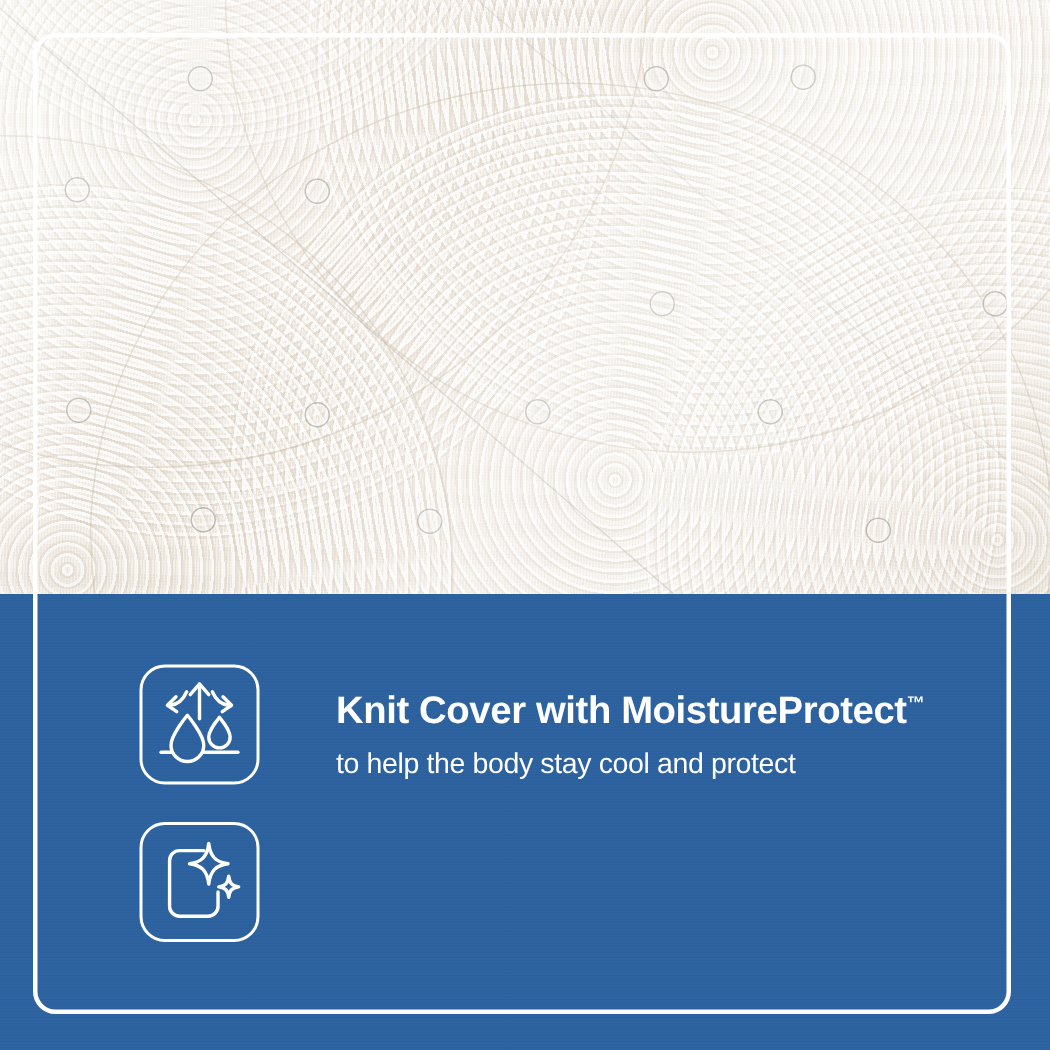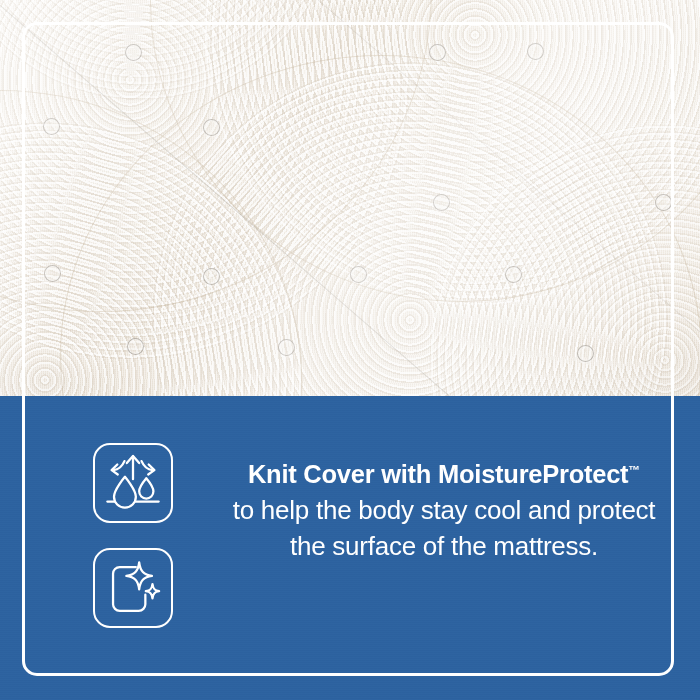--- a/index.html
+++ b/index.html
@@ -1,19 +1,19 @@
 <!DOCTYPE html>
 <html><head>
 <meta charset="utf-8">
 <style>
   html,body{margin:0;padding:0;background:#ffffff;}
   body{width:700px;height:700px;overflow:hidden;
        font-family:"Liberation Sans","DejaVu Sans",sans-serif;}
 
-  .canvas{position:relative;width:700px;height:700px;overflow:hidden;background:#efe9e0;text-align:center;}
+  .canvas{position:relative;width:700px;height:700px;overflow:hidden;background:#efe9e0;}
 
   
   .fabric{position:absolute;left:0;top:0;width:700px;height:396px;overflow:hidden;
           background:#edE7dd;}
   .fabric-base{position:absolute;inset:-40px;
     background:
       linear-gradient(118deg, rgba(255,255,255,.55) 0%, rgba(232,224,212,.25) 42%, rgba(255,255,255,.40) 68%, rgba(228,219,206,.30) 100%),
       linear-gradient(0deg,#ece5db,#f3eee6);
   }
   
@@ -77,21 +77,21 @@
   .content{position:absolute;left:0;top:396px;width:700px;height:304px;}
 
   .icons{position:absolute;left:93px;top:47px;width:82px;}
   .icon-box{width:80px;height:80px;border:2.4px solid #ffffff;border-radius:17px;
             box-sizing:border-box;display:block;}
   .icon-box + .icon-box{margin-top:25px;}
 
   .text-block{position:absolute;left:224px;top:60px;width:440px;color:#ffffff;}
   .hl{font-size:25.5px;font-weight:bold;line-height:36px;letter-spacing:-.25px;
       white-space:nowrap;}
-  .bd{font-size:26px;font-weight:normal;line-height:36px;letter-spacing:-.25px;
+  .bd{font-size:19px;font-weight:normal;line-height:36px;letter-spacing:-.25px;
       white-space:nowrap;}
   .tm{font-size:12px;vertical-align:super;line-height:0;font-weight:bold;}
 </style>
 </head>
 <body>
 
 <div class="canvas">
 
   <div class="fabric">
     <div class="fabric-base"></div>
@@ -168,18 +168,17 @@
           <path d="M46.5 13 C 47.6 22.2, 51.3 26, 60 27.2 C 51.3 28.4, 47.6 32.2, 46.5 41.4 C 45.4 32.2, 41.7 28.4, 33 27.2 C 41.7 26, 45.4 22.2, 46.5 13 Z"></path>
 
           <path d="M60.5 36 C 61.1 41, 62.8 42.8, 67.5 43.4 C 62.8 44, 61.1 45.8, 60.5 50.8 C 59.9 45.8, 58.2 44, 53.5 43.4 C 58.2 42.8, 59.9 41, 60.5 36 Z"></path>
         </g>
       </svg>
     </div>
 
     <div class="text-block">
       <div class="hl"><span>Knit Cover with MoistureProtect</span><span class="tm">™</span></div>
       <div class="bd">to help the body stay cool and protect</div>
-      <div class="bd">the surface of the mattress.</div>
     </div>
   </div>
 
   <div class="frame"></div>
 </div>
 
 </body></html>

